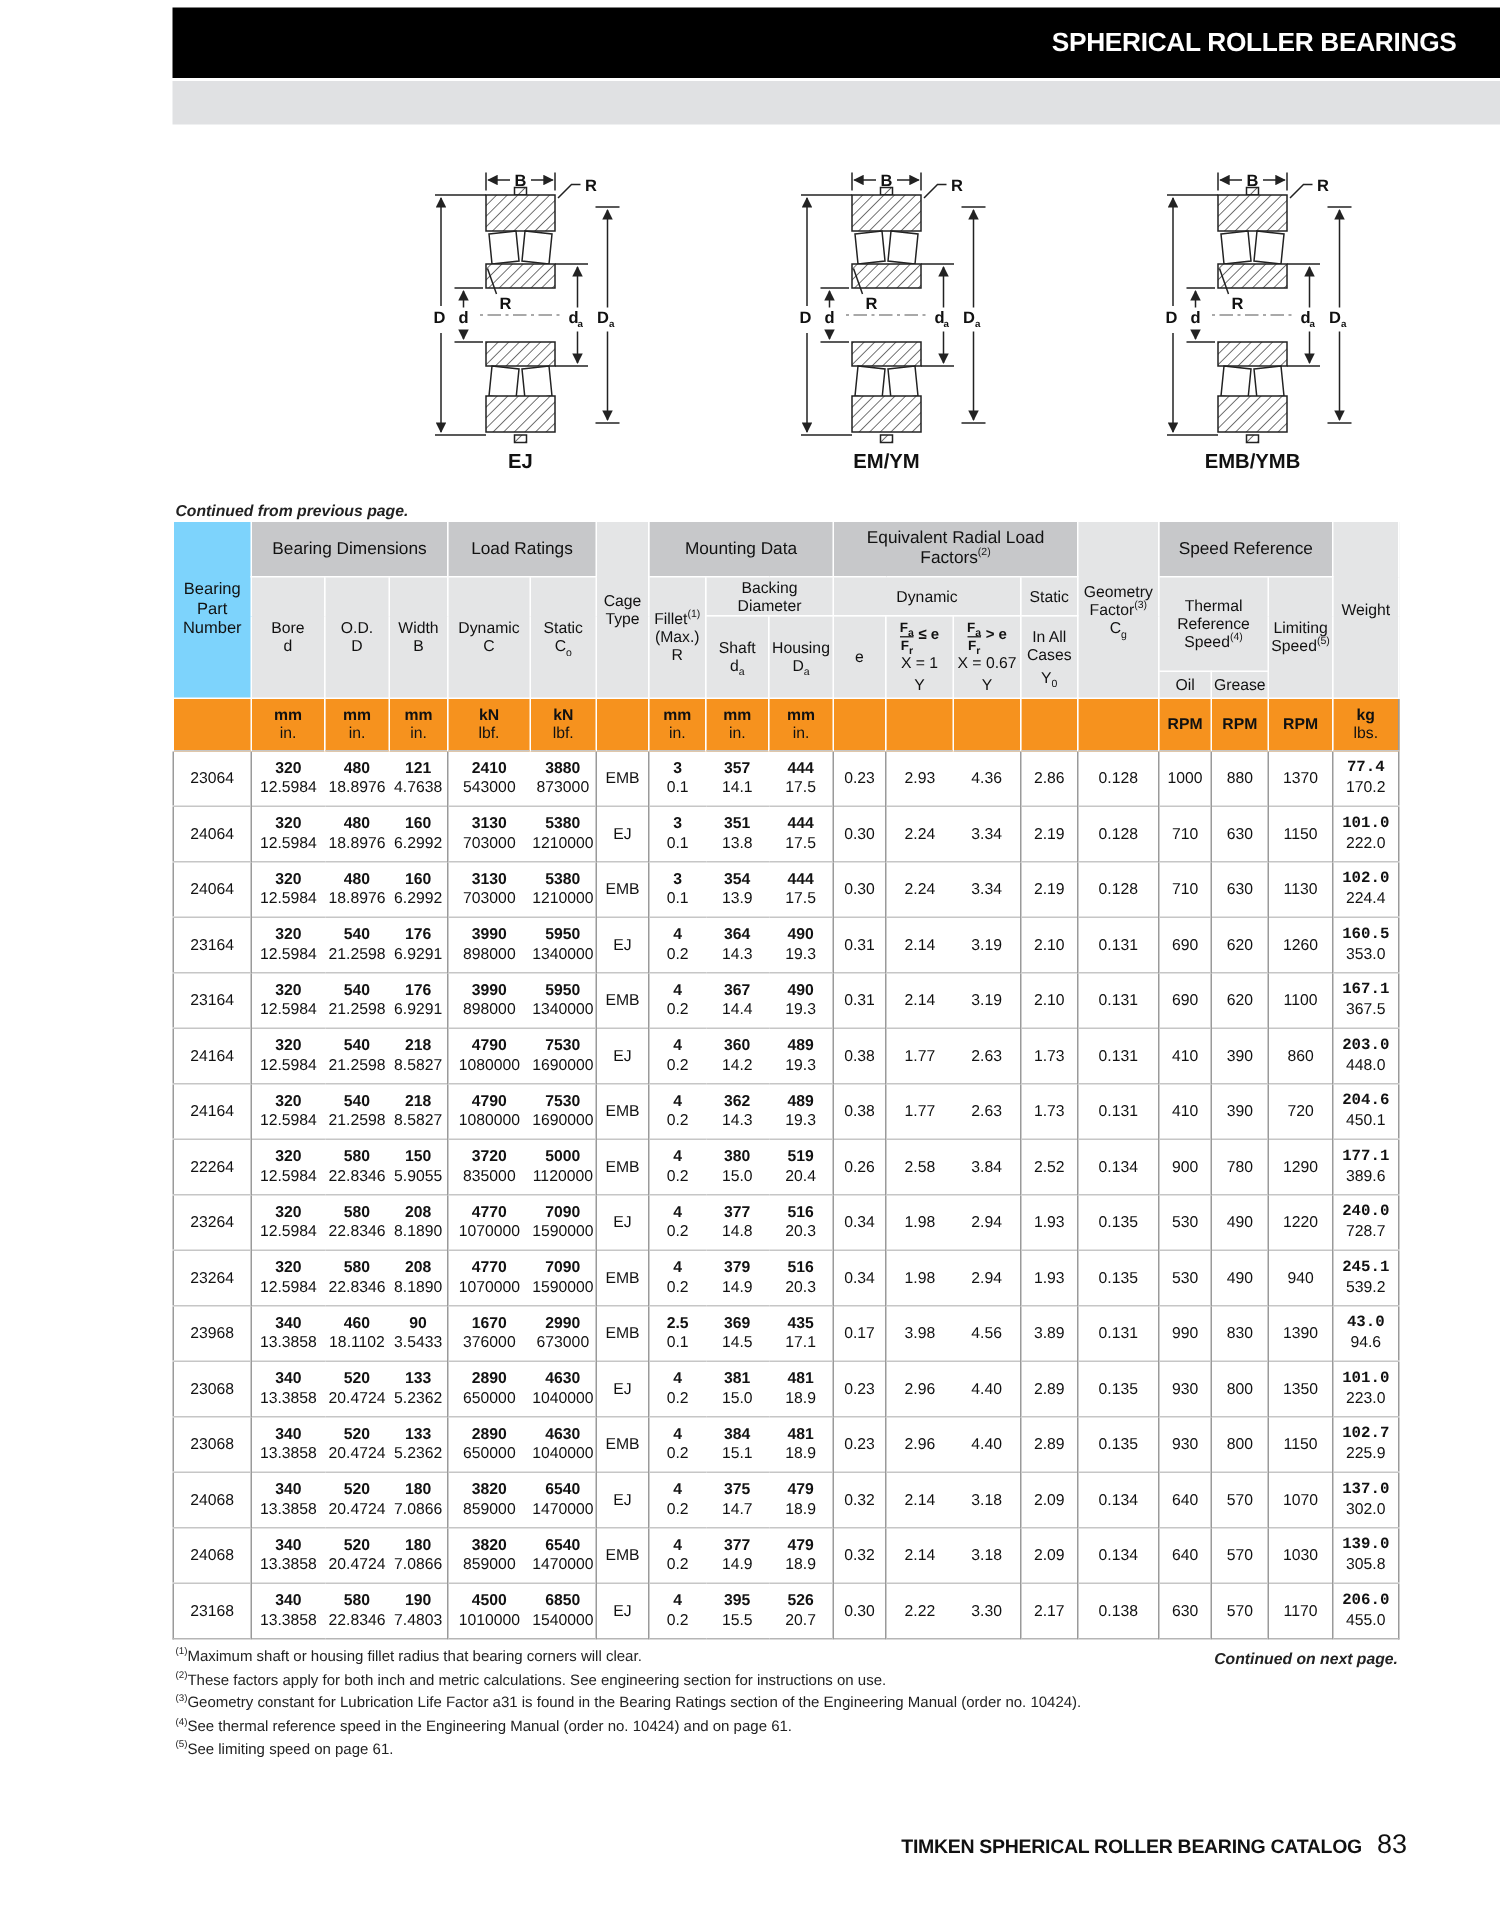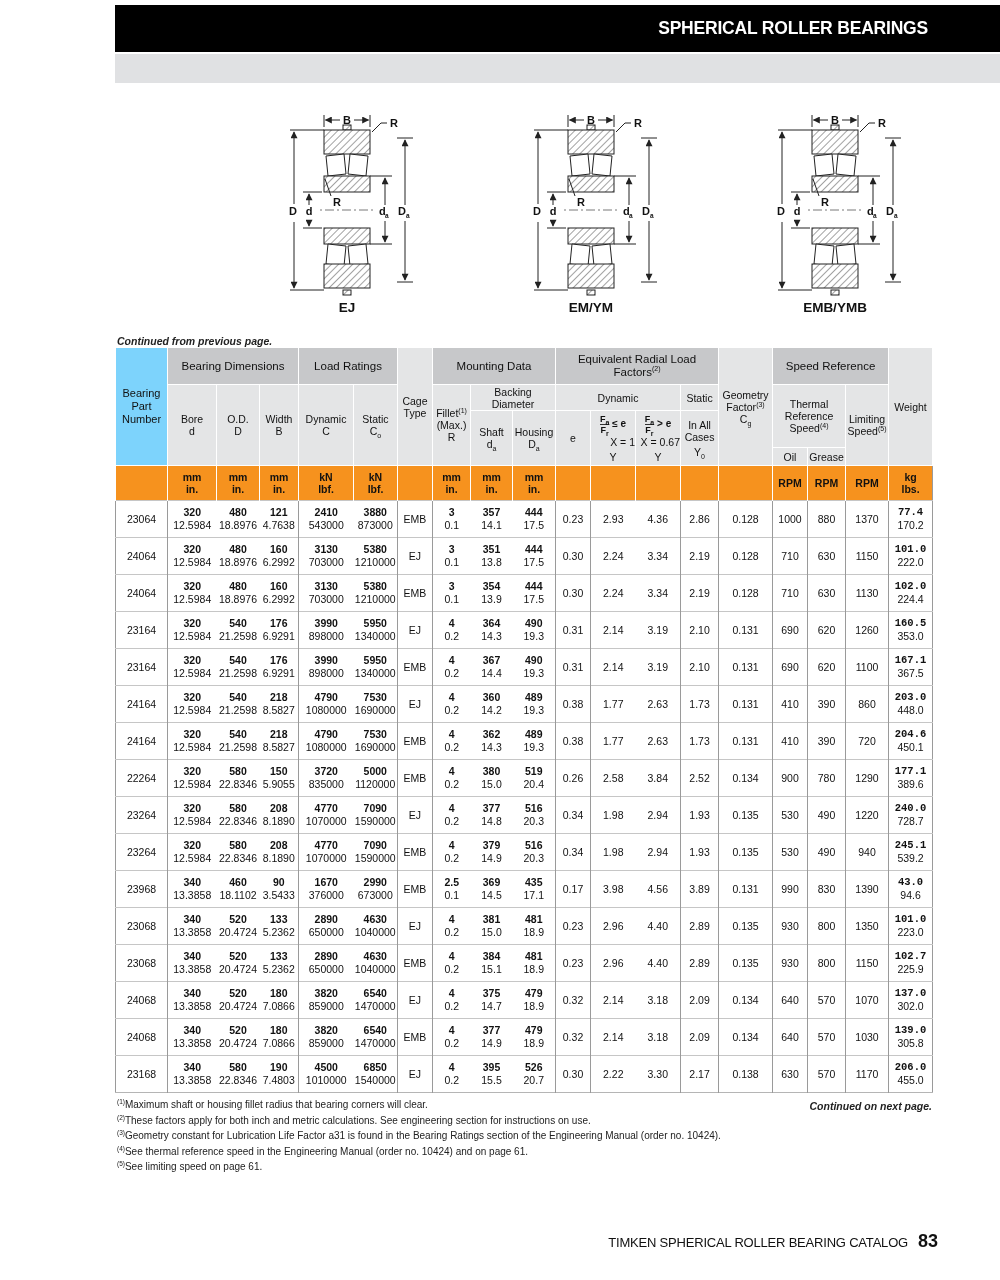--- a/index.html
+++ b/index.html
@@ -4,21 +4,21 @@
 <style>
   html,body{margin:0;padding:0;}
   body{
     width:1000px;height:1280px;position:relative;background:#fff;
     font-family:"Liberation Sans", sans-serif;color:#111;
     -webkit-font-smoothing:antialiased;
   }
   .banner{
     position:absolute;left:115px;top:5px;right:0;height:47px;background:#000;
     display:flex;align-items:center;justify-content:flex-end;
-    padding-right:72px;box-sizing:border-box;
+    padding-right:29px;box-sizing:border-box;
   }
   .banner-title{color:#fff;font-weight:bold;font-size:17.5px;letter-spacing:-0.2px;}
   .band{position:absolute;left:115px;top:54px;right:0;height:29px;background:#e0e1e3;}
 
   .diagram{position:absolute;top:112px;width:160px;height:205px;}
   .diagram svg{display:block;}
   #diag1{left:278px;} #diag2{left:522px;} #diag3{left:766px;}
 
   .continued-from{
     position:absolute;left:117px;top:320px;font-size:10.5px;font-weight:bold;font-style:italic;color:#222;margin-top:15px;
@@ -33,45 +33,45 @@
     border-left:1px solid #9a9a9a;border-right:1px solid #9a9a9a;border-bottom:1px solid #b5b5b5;
   }
   table.spec th, table.spec td{padding:0;text-align:center;vertical-align:middle;font-weight:normal;}
   tr.r1{height:37px;} tr.r2{height:26px;} tr.r3{height:37px;} tr.r4{height:18px;} tr.ru{height:35px;padding-left:40px;}
   th.g{background:#c7c8ca;font-weight:bold;font-size:11.5px;border:1px solid #fff;line-height:13px;}
   th.s{background:#e4e5e6;font-weight:bold;font-size:10.5px;border:1px solid #fff;line-height:12px;}
   th.w{background:#7dd3fc;font-weight:bold;font-size:11px;line-height:13px;border:1px solid #fff;}
   sup{font-size:7px;vertical-align:super;line-height:0;}
   sub{font-size:7px;vertical-align:sub;line-height:0;}
   td.u{background:#f6921e;border-left:1px solid #fff;font-size:10.5px;line-height:12px;vertical-align:middle;}
-  .um{font-weight:bold;} .ui{font-weight:bold;}
+  .um{font-weight:bold;} .ui{font-weight:normal;}
   td.d{
     border-top:1px solid #c6c6c6;height:37px;box-sizing:border-box;
     vertical-align:top;padding-top:4px;line-height:13px;font-size:10.5px;
   }
   td.bl{border-left:1px solid #9a9a9a;}
   .v-m{font-weight:bold;} .v-i{font-weight:normal;}
   td.c-part .v-m{font-weight:normal;}
   td.c-cage .v-m{font-weight:normal;}
   td.c-single .v-m{font-weight:normal;}
   td.c-weight .v-m{font-weight:bold;font-family:Liberation Mono, monospace;}
 
   .frow{display:flex;align-items:center;justify-content:center;gap:3px;margin-top:1px;}
   .frac{display:inline-block;text-align:center;font-size:9px;line-height:8px;font-weight:bold;}
   .fbar{display:block;height:1px;background:#333;margin:1px 0;}
   .cmp{font-size:10px;font-weight:bold;}
-  .xrow{margin-top:2px;text-align:right;} .ylab{margin-top:3px;}
+  .xrow{margin-top:2px;} .ylab{margin-top:3px;}
 
   .footnotes{position:absolute;left:117px;top:1097px;width:700px;font-size:10px;line-height:15.5px;color:#222;}
   .fn-line sup{font-size:6.5px;}
   .footer{
     position:absolute;right:62px;top:1219px;display:flex;align-items:baseline;gap:10px;
   }
-  .footer-text{font-weight:normal;font-size:13px;letter-spacing:-0.2px;}
-  .footer-page{font-weight:bold;font-size:18px;margin-top:12px;}
+  .footer-text{font-weight:bold;font-size:13px;letter-spacing:-0.2px;}
+  .footer-page{font-weight:normal;font-size:18px;}
 </style>
 </head>
 <body>
 
 <svg width="0" height="0" style="position:absolute" aria-hidden="true">
   <defs>
     <pattern id="hatch" patternUnits="userSpaceOnUse" width="5" height="5" patternTransform="rotate(45)">
       <rect width="5" height="5" fill="#fff"></rect>
       <line x1="0" y1="0" x2="0" y2="5" stroke="#555" stroke-width="1.1"></line>
     </pattern>

